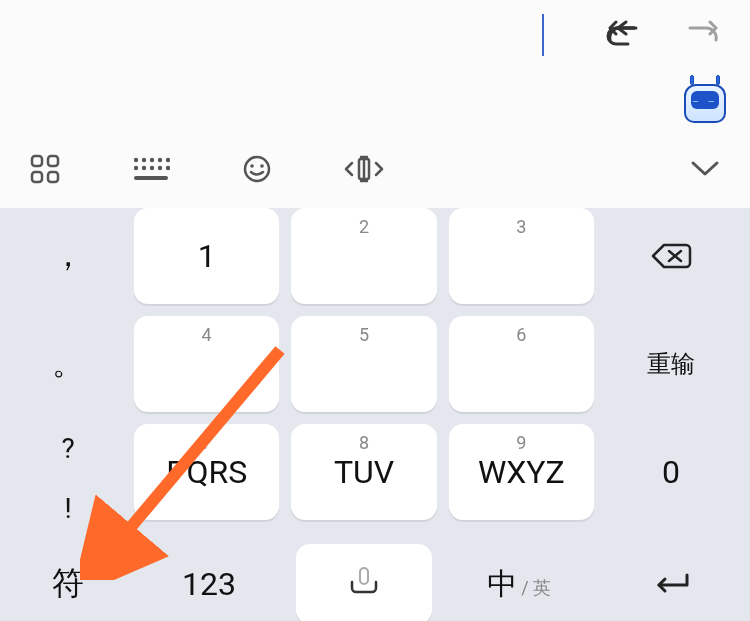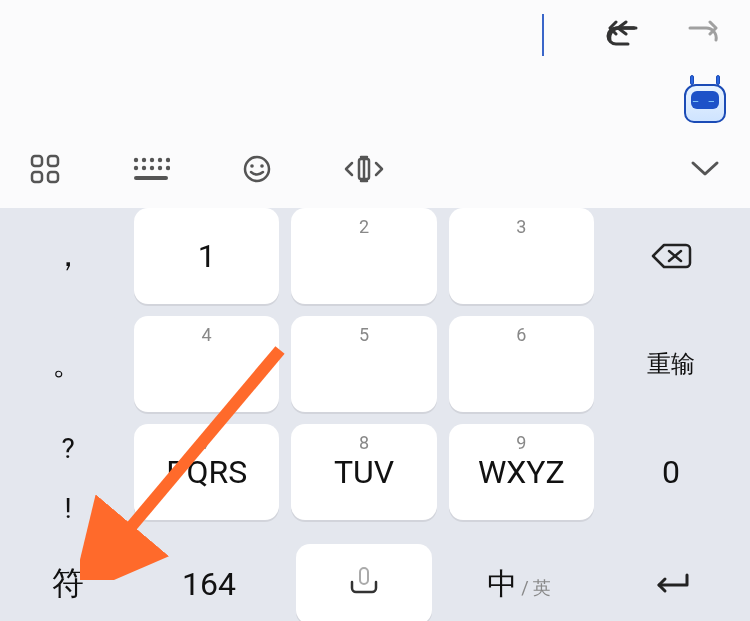--- a/index.html
+++ b/index.html
@@ -185,21 +185,21 @@
     <div class="key gray" style="height:48px">
         <span class="main" style="font-size:28px">!</span>
       </div>
   </div>
 
   <div class="bottomrow">
     <div class="key gray" style="height:80px">
         <span class="main">符</span>
       </div>
     <div class="key gray" style="height:80px">
-        <span class="main">164</span>
+        <span class="main">123</span>
       </div>
     <div class="key white" style="height:80px">
       <span>
         <svg width="36" height="40" viewBox="0 0 36 40">
             <rect x="14" y="4" width="8" height="16" rx="4" fill="none" stroke="#aaa" stroke-width="2"></rect>
             <path d="M8 18 A10 10 0 0 0 28 18" fill="none" stroke="#aaa" stroke-width="2" opacity="0"></path>
             <path d="M6 24 v6 a4 4 0 0 0 4 4 h16 a4 4 0 0 0 4 -4 v-6" fill="none" stroke="#333" stroke-width="2.5" stroke-linecap="round" transform="translate(0,-6)"></path>
           </svg>
       </span>
     </div>

